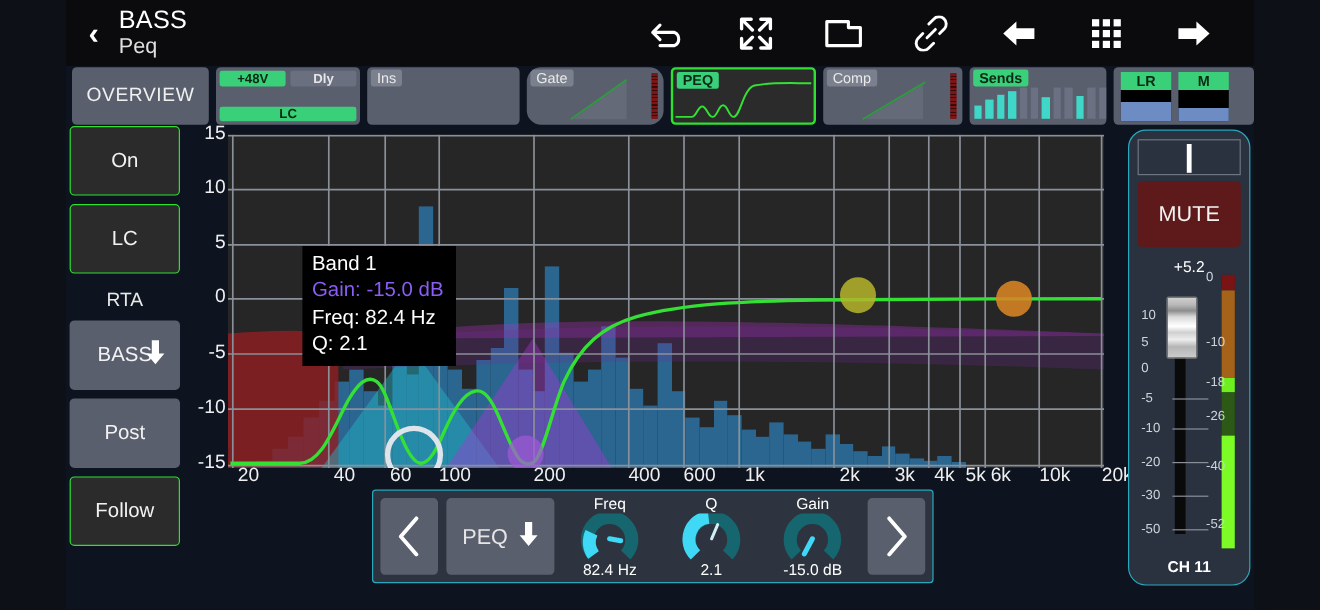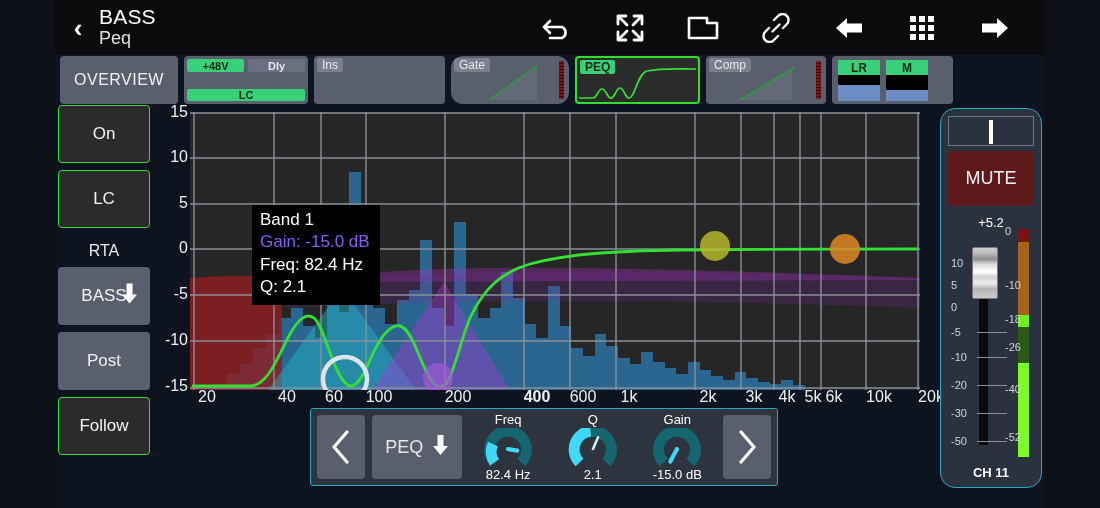--- a/index.html
+++ b/index.html
@@ -229,20 +229,37 @@
 
     <div class="cell cell-comp">
       <span class="tag">Comp</span>
       <svg class="slope" viewBox="0 0 120 48">
         <polygon points="36,44 86,44 86,14" fill="#646a78"></polygon>
         <path d="M34 44 L88 12" stroke="#2f9a3f" stroke-width="1.6" fill="none"></path>
       </svg>
       <div class="redbar"></div>
     </div>
 
+    <div class="cell cell-sends">
+      <span class="tag green">Sends</span>
+      <div class="sendbars">
+          <i class="lit" style="height: 42%;"></i>
+          <i class="lit" style="height: 62%;"></i>
+          <i class="lit" style="height: 78%;"></i>
+          <i class="lit" style="height: 88%;"></i>
+          <i style="height: 100%;"></i>
+          <i style="height: 100%;"></i>
+          <i class="lit" style="height: 70%;"></i>
+          <i style="height: 100%;"></i>
+          <i style="height: 100%;"></i>
+          <i class="lit" style="height: 74%;"></i>
+          <i style="height: 100%;"></i>
+          <i style="height: 100%;"></i>
+        </div>
+    </div>
 
     <div class="cell cell-lrm">
       <div class="lrm-wrap">
         <div class="lrm-col">
           <div class="lrm-lab">LR</div>
           <div class="lrm-bar">
               <span style="height: 62%;"></span>
             </div>
         </div>
         <div class="lrm-col">
@@ -414,21 +431,21 @@
       <div style="font-size:17px;color:#fff;">Q: 2.1</div>
     </div>
   </div>
 
   <div class="xaxis">
       <div style="left: 14px;">20</div>
       <div style="left: 94px;">40</div>
       <div style="left: 141px;">60</div>
       <div style="left: 186px;">100</div>
       <div style="left: 265px;">200</div>
-      <div style="left: 344px; font-weight: bold;">400</div>
+      <div style="left: 344px;">400</div>
       <div style="left: 390px;">600</div>
       <div style="left: 436px;">1k</div>
       <div style="left: 515px;">2k</div>
       <div style="left: 561px;">3k</div>
       <div style="left: 594px;">4k</div>
       <div style="left: 620px;">5k</div>
       <div style="left: 641px;">6k</div>
       <div style="left: 686px;">10k</div>
       <div style="left: 738px;">20k</div>
     </div>

